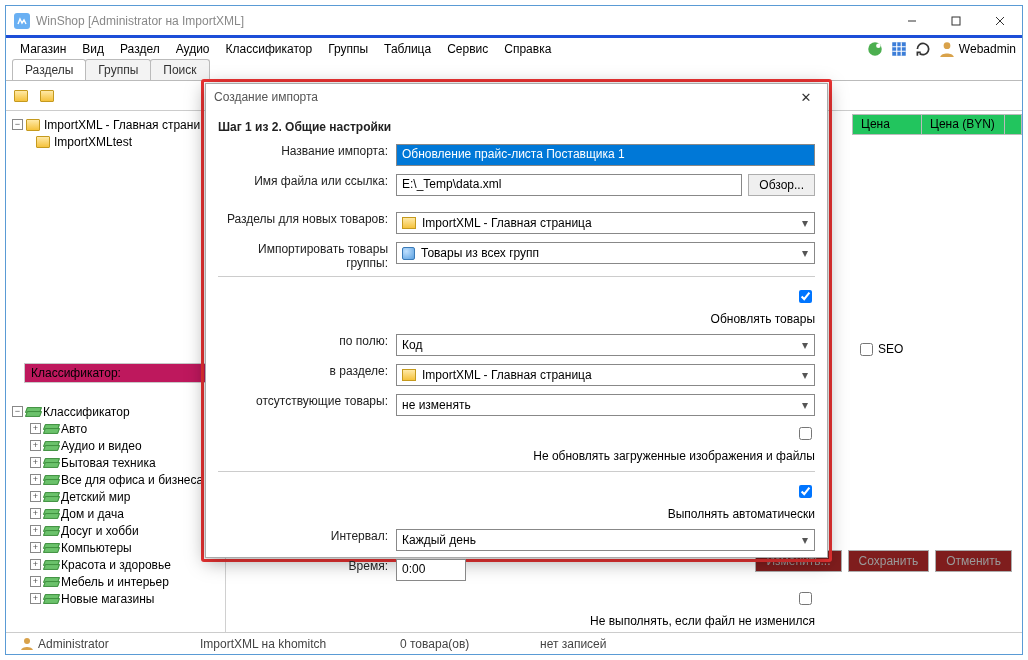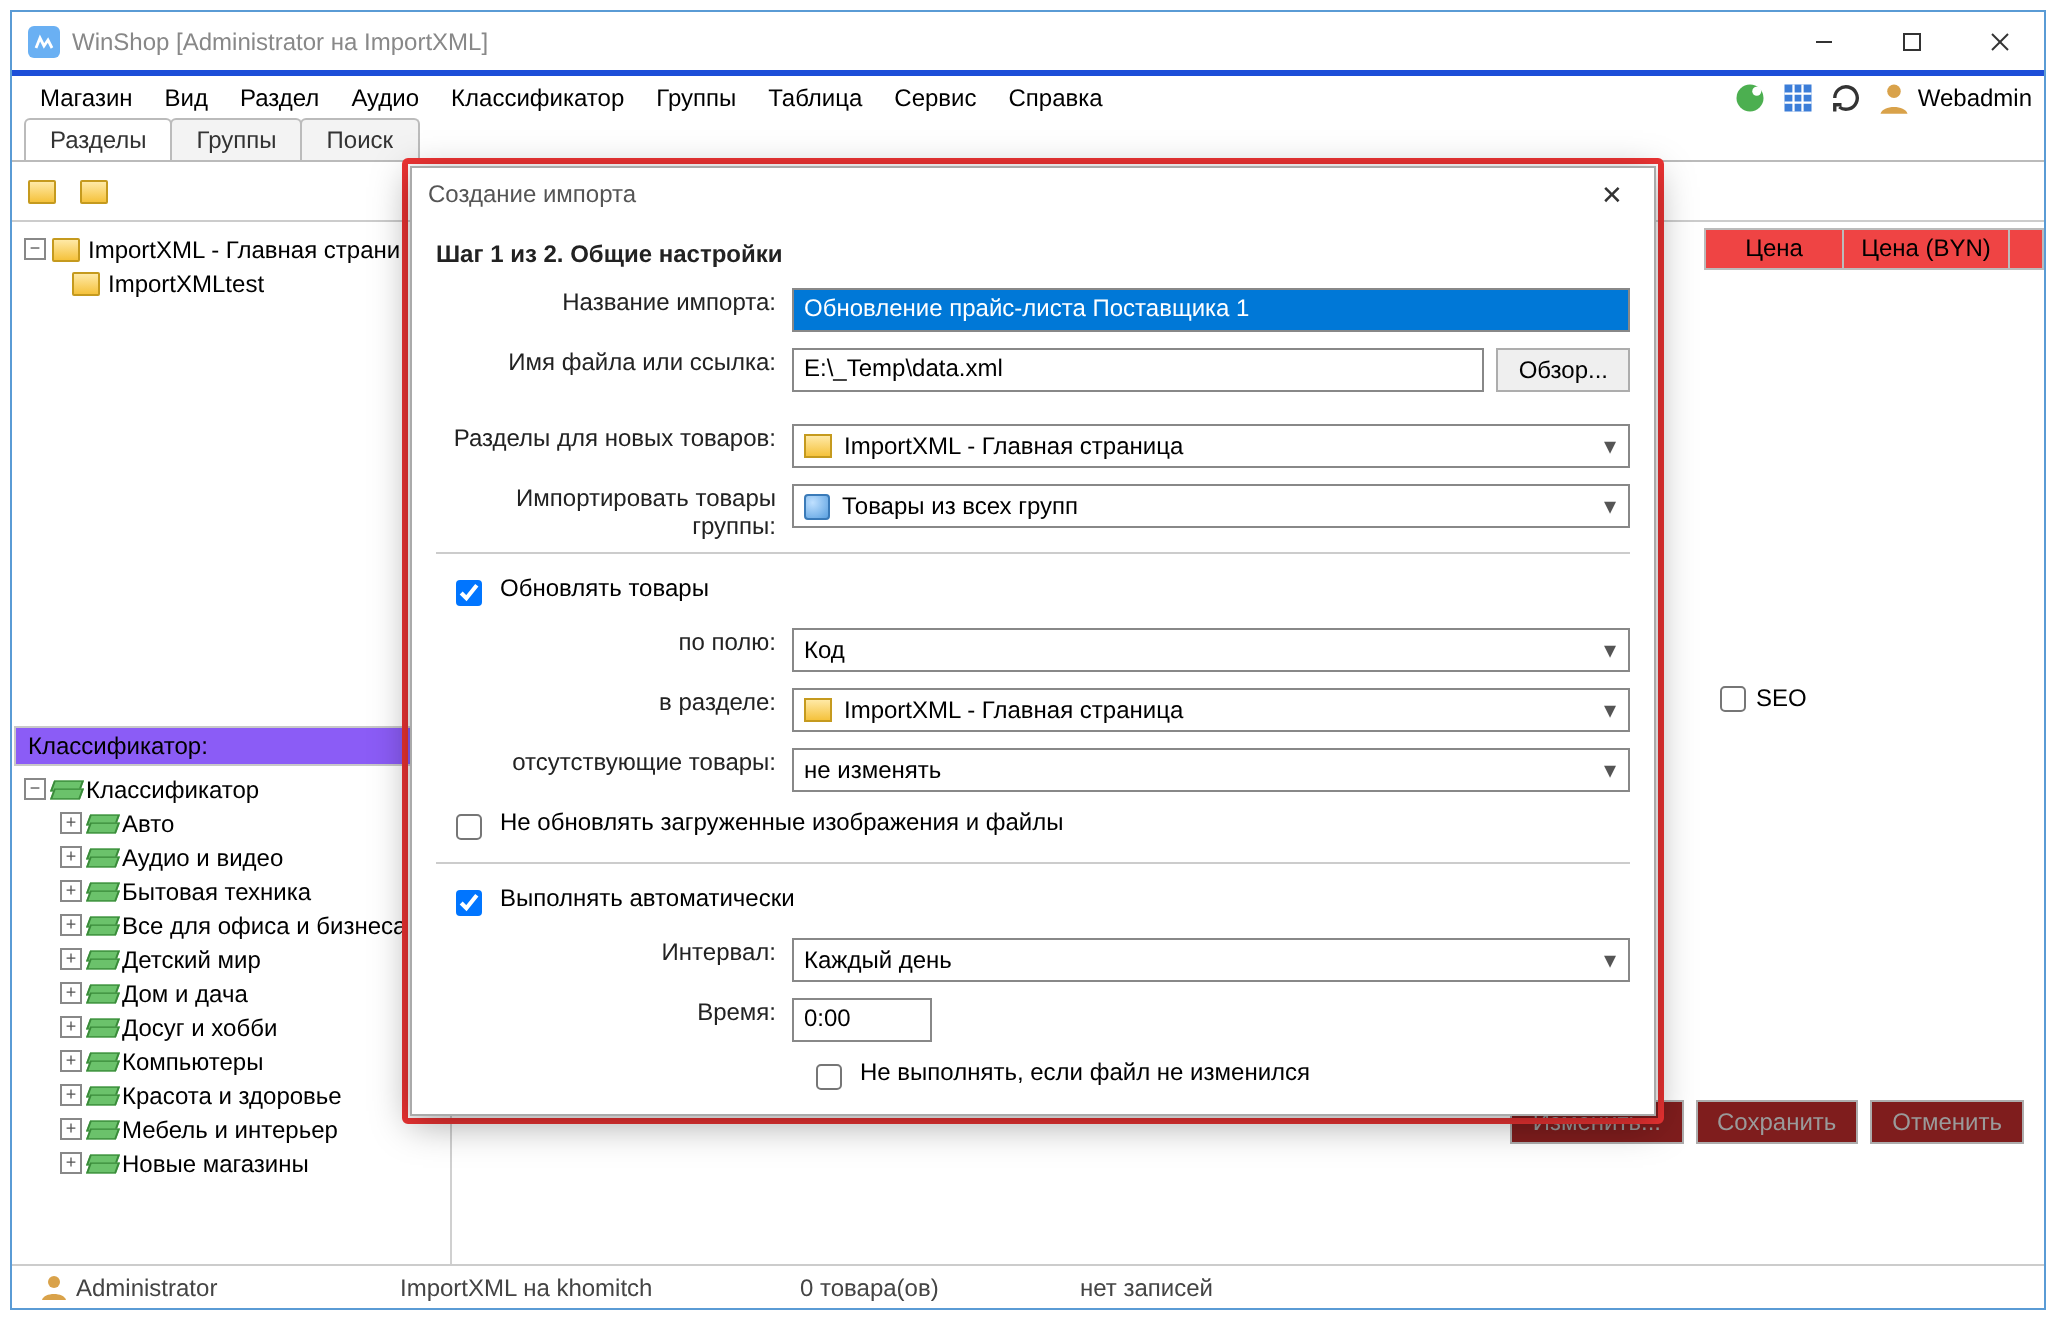--- a/index.html
+++ b/index.html
@@ -30,28 +30,28 @@
 
   
   .content { position:absolute; top:108px; left:0; right:0; bottom:22px; display:flex; }
   .leftcol { width:220px; border-right:1px solid #d0d0d0; display:flex; flex-direction:column; }
   .rightcol { flex:1; position:relative; }
 
   .treebox { flex:1; overflow:hidden; padding:2px; }
   .treerow { display:flex; align-items:center; height:17px; padding-left:4px; white-space:nowrap; }
   .treerow .exp { width:11px; height:11px; border:1px solid #888; color:#555; font-size:9px; line-height:9px; text-align:center; margin-right:3px; }
   .folder { width:14px; height:12px; background:linear-gradient(#ffe9a6,#f5c23c); border:1px solid #c59a1e; border-radius:1px; margin-right:4px; }
-  .panelhdr { background:#8b5cf6; border:1px solid #c8c8c8; padding:2px 6px; margin:1px; }
+  .panelhdr { background:#be185d; border:1px solid #c8c8c8; padding:2px 6px; margin:18px; }
   .layersico { width:13px; height:11px; margin-right:4px; display:inline-block; position:relative; }
   .layersico::before,.layersico::after { content:""; position:absolute; width:13px; height:6px; background:#6bc26b; border:1px solid #3a8a3a; transform:skewX(-20deg) scaleY(.7); }
   .layersico::before { top:0; }
   .layersico::after { top:4px; }
 
   .tblhdr { position:absolute; top:0; right:0; height:21px; display:flex; }
-  .tblhdr div { border:1px solid #bbb; background:#ef4444; padding:2px 8px; margin-left:-1px; text-align:center; }
+  .tblhdr div { border:1px solid #bbb; background:#22c55e; padding:2px 8px; margin-left:-1px; }
 
   .sidegroup { position:absolute; top:225px; right:6px; width:160px; }
   .chkrow { display:flex; align-items:center; height:20px; gap:5px; padding:1px 4px; }
   .chkrow input { margin:0; }
 
   .btmbtns { position:absolute; bottom:60px; right:10px; display:flex; gap:6px; }
   .stdbtn { min-width:72px; height:22px; border:1px solid #adadad; background:#7f1d1d; color:#9a9a9a; padding:0 10px; }
 
   .status { position:absolute; bottom:0; left:0; right:0; height:22px; border-top:1px solid #ccc; display:flex; align-items:center; }
   .status .cell { padding:0 14px; color:#444; }
@@ -69,21 +69,21 @@
   .frow { display:flex; align-items:flex-start; height:26px; margin-bottom:4px; }
   .flab { width:178px; text-align:right; padding-right:8px; color:#222; }
   .ftxt { flex:1; height:22px; border:1px solid #888; padding:2px 5px; background:#fff; }
   .ftxt.sel { background:#0078d7; color:#fff; }
   .fsel { flex:1; height:22px; border:1px solid #888; display:flex; align-items:center; padding:0 5px; background:#fff; position:relative; }
   .fsel::after { content:"▾"; position:absolute; right:6px; color:#555; }
   .folderinsel { width:14px; height:12px; background:linear-gradient(#ffe9a6,#f5c23c); border:1px solid #c59a1e; margin-right:6px; }
   .groupico { width:13px; height:13px; border:1px solid #3a7ab8; background:radial-gradient(circle at 30% 30%,#bfe0ff,#5aa0e0); border-radius:2px; margin-right:6px; }
   .browse { height:22px; border:1px solid #adadad; background:#efefef; padding:0 10px; margin-left:6px; }
   .hr { height:1px; background:#ccc; margin:8px 0 10px 0; }
-  .mchk { display:flex; align-items:flex-start; gap:6px; margin:2px 0 8px 6px; }
+  .mchk { display:flex; align-items:flex-end; gap:6px; margin:2px 0 8px 6px;flex-direction:column; }
   .mftr { position:absolute; bottom:10px; right:12px; display:flex; gap:10px; }
   .mbtn { min-width:80px; height:23px; border:1px solid #adadad; background:#efefef; }
   .mbtn.primary { border:1.5px solid #2a72c8; }
 </style>
 </head>
 <body>
 
 <div class="frame">
  <div class="inner">
 

